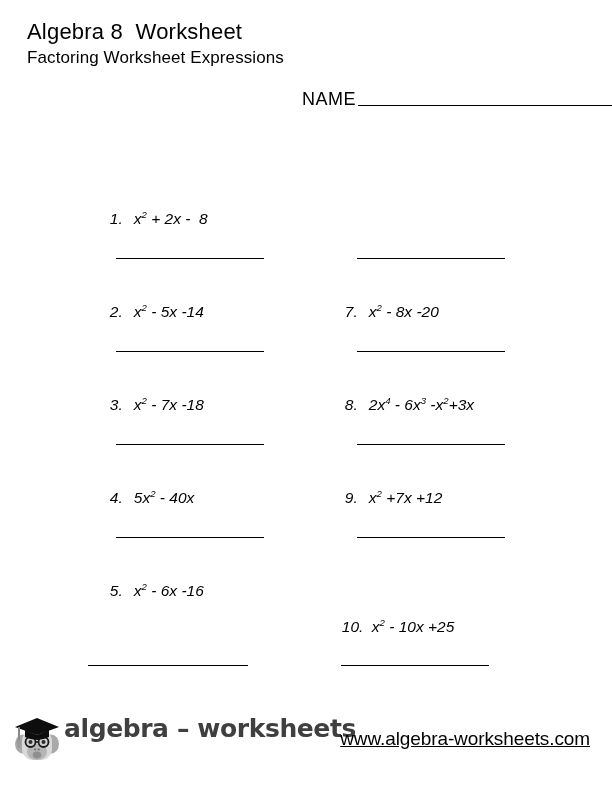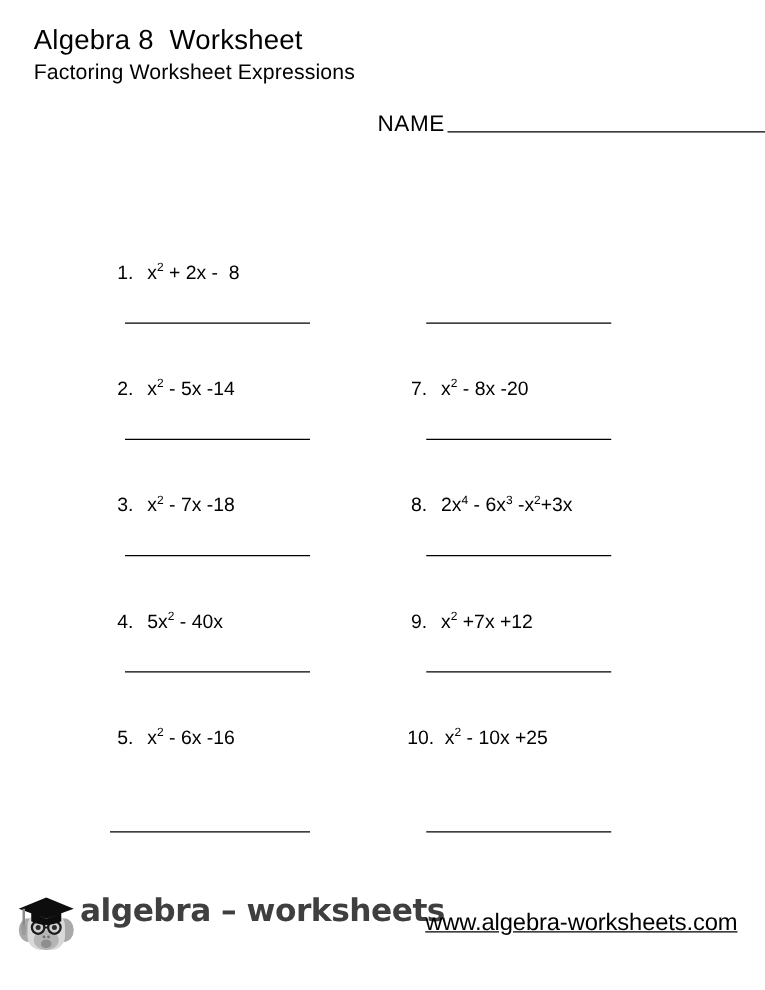--- a/index.html
+++ b/index.html
@@ -49,44 +49,45 @@
     width: 272px;
     height: 0;
     border-bottom: 1.2px solid #000;
     margin-left: 2px;
     margin-bottom: 2px;
   }
 
   
   #problems {
     position: absolute;
-    left: 0;
+    left: 16px;
     top: 186px;
     width: 548px;
+    font-style: italic;
   }
   .prob-row {
     position: relative;
     height: 93px;
   }
   .prob {
     position: absolute;
     top: 0;
     font-size: 15.5px;
     line-height: 22px;
     white-space: pre;
   }
   .prob-left  { left: 68px; }
   .prob-right { left: 303px; }
   .prob-right.wide { left: 300px; }
 
   .prob-num {
     display: inline-block;
     min-width: 24px;
   }
-  .prob-num.two-digit { min-width: 30px; }
+  .prob-num.two-digit { min-width: 30px; margin-top: 36px; }
 
   .expr sup {
     font-size: 0.62em;
     vertical-align: super;
     line-height: 0;
   }
 
   
   .ans-rule {
     position: absolute;

